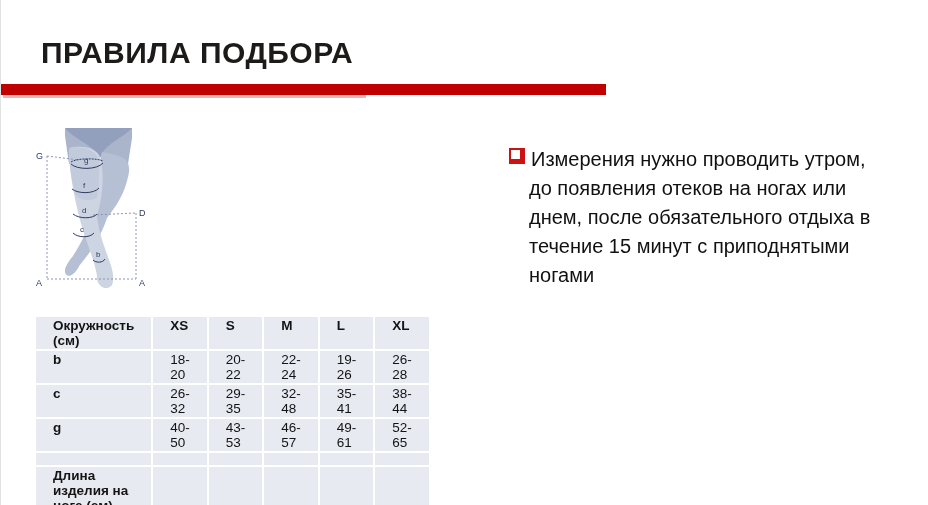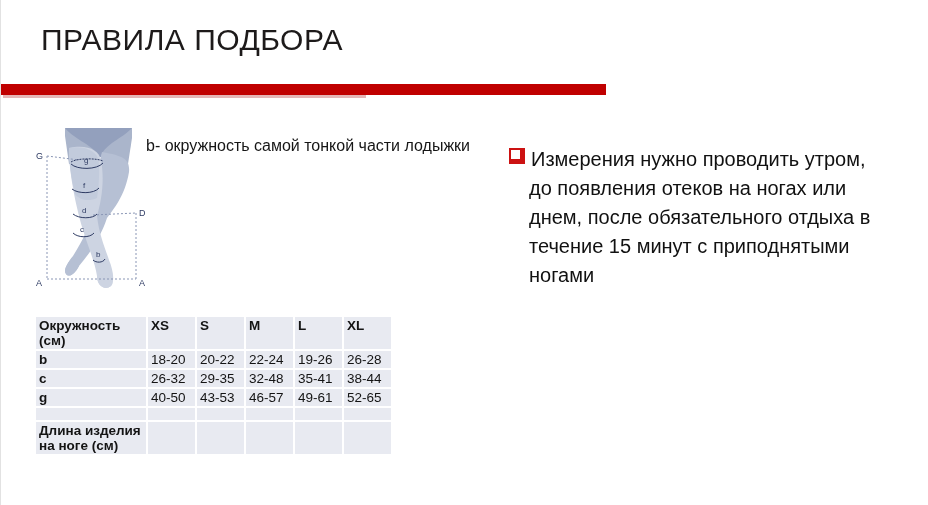--- a/index.html
+++ b/index.html
@@ -2,22 +2,22 @@
 <html><head>
 <meta charset="utf-8">
 <style>
   html,body{margin:0;padding:0;}
   body{
     width:928px;height:505px;position:relative;overflow:hidden;
     background:#ffffff;font-family:"Liberation Sans",sans-serif;color:#1a1a1a;
     border-left:1px solid #e2e2e2;box-sizing:border-box;
   }
   .page-title{
-    position:absolute;left:40px;top:3px;
-    font-size:30px;font-weight:normal;letter-spacing:.5px;color:#1d1a1a;
+    position:absolute;left:40px;top:16px;
+    font-size:30px;font-weight:bold;letter-spacing:.5px;color:#1d1a1a;
     white-space:nowrap;
   }
   .accent-bar{
     position:absolute;left:0;top:84px;width:605px;height:11px;background:#c00000;
   }
   .accent-underline{
     position:absolute;left:2px;top:95px;width:363px;height:3px;background:#e5b6b6;
   }
   .leg-figure{position:absolute;left:34px;top:126px;}
   .meas-text{
@@ -34,21 +34,21 @@
     display:inline-block;width:9px;height:9px;background:#fff;
     border:2px solid #cc1212;border-right-width:5px;border-bottom-width:5px;
     margin-right:6px;position:relative;top:-2px;
   }
   table.size-table{
     position:absolute;left:33px;top:315px;
     border-collapse:separate;border-spacing:2px;
     table-layout:fixed;
   }
   table.size-table th, table.size-table td{
-    background:#e8eaf1;padding:1px 3px;vertical-align:top;
+    background:#e8eaf1;padding:1px 17px;vertical-align:top;
     font-size:13.5px;line-height:15px;text-align:left;color:#141414;
   }
   table.size-table th{font-weight:bold;}
   table.size-table td.lbl{font-weight:bold;}
   table.size-table col.c-label{width:110px;}
   table.size-table col.c-size{width:47px;}
   tr.spacer-row td{height:10px;}
   svg text{font-family:"Liberation Sans",sans-serif;}
 </style>
 </head>
@@ -100,21 +100,20 @@
     <text x="104" y="160">A</text>
     <text x="49" y="37" font-size="8">g</text>
     <text x="48" y="62" font-size="8">f</text>
     <text x="47" y="87" font-size="8">d</text>
     <text x="45" y="106" font-size="8">c</text>
     <text x="61" y="131" font-size="8">b</text>
   </g>
 </svg>
 
 <div class="meas-text">
-  <p>b- окружность самой тонкой части лодыжки</p>
 </div>
 
 <div class="note-block">
   <span class="bullet-square"></span><span>Измерения нужно проводить утром, до появления отеков на ногах или днем, после обязательного отдыха в течение 15 минут с приподнятыми ногами</span>
 </div>
 
 <table class="size-table">
   <colgroup>
     <col class="c-label">
       <col class="c-size">

